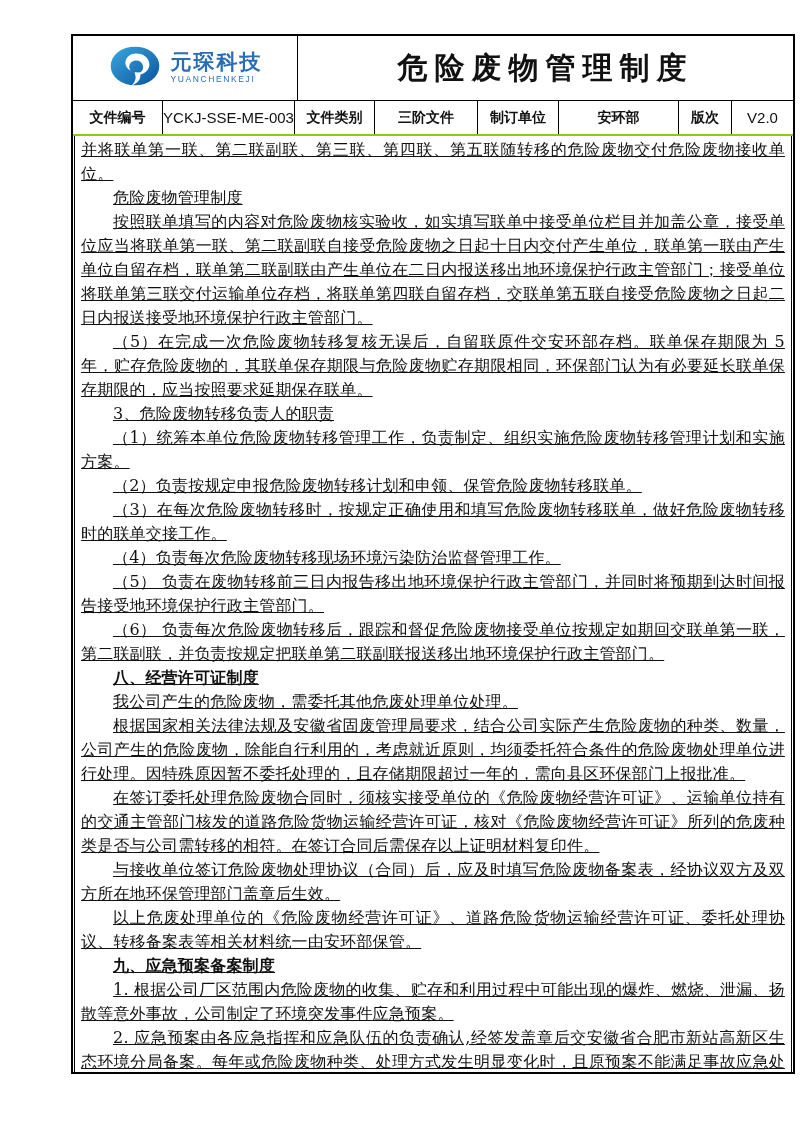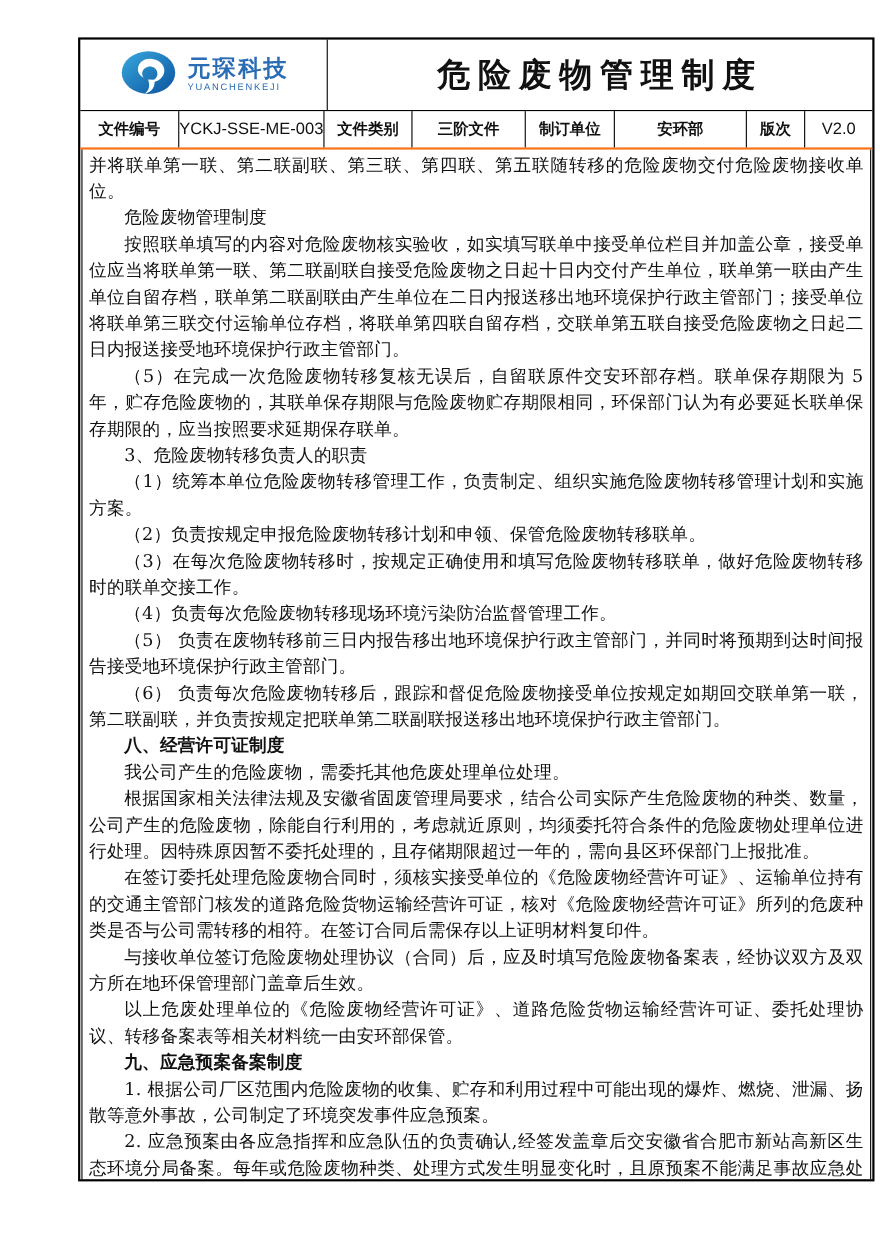--- a/index.html
+++ b/index.html
@@ -16,32 +16,32 @@
     align-items:center; justify-content:center; gap:9px; }
   .logo-text { display:flex; flex-direction:column; line-height:1; }
   .logo-name { font-size:21px; font-weight:bold; color:#2a6db5; letter-spacing:2px;
     font-family:"DejaVu Sans", sans-serif; }
   .logo-sub { font-size:8.5px; color:#2a6db5; letter-spacing:1.6px; margin-top:2px;
     font-family:"Liberation Sans", sans-serif; font-weight:normal; }
   .title-cell { flex:1; display:flex; align-items:center; justify-content:center; }
   .doc-title { font-size:30px; font-weight:bold; letter-spacing:7px; }
 
   
-  .hrow2 { display:flex; height:35px; border-bottom:2px solid #f97316;
+  .hrow2 { display:flex; height:35px; border-bottom:2px solid #84cc16;
     align-items:stretch; font-size:14px; }
   .mcell { display:flex; align-items:center; justify-content:center;
     border-right:1px solid #000; font-weight:bold; }
   .mcell:last-child { border-right:none; }
   .mcell.code { font-family:"Liberation Sans", sans-serif; font-weight:normal; font-size:15px; }
   .w1{width:90px;} .w2{width:132px;} .w3{width:80px;} .w4{width:103px;}
   .w5{width:81px;} .w6{width:120px;} .w7{width:53px;} .w8{flex:1;text-align:center;}
 
   
   .body-cell { flex:1; margin:0 1px; border-left:1px solid #000; border-right:1px solid #000;
-    padding:2px 6px 0 6px; overflow:hidden; }
+    padding:2px 6px 0 6px; overflow:hidden;text-decoration:underline; }
   .body-cell p { font-size:16px; line-height:24px; text-align:justify;
     letter-spacing:0.2px; }
   .ind { text-indent:2em; }
   .bold { font-weight:bold; }
 </style>
 </head>
 <body>
 
 <div class="page">
   <div class="doc">

